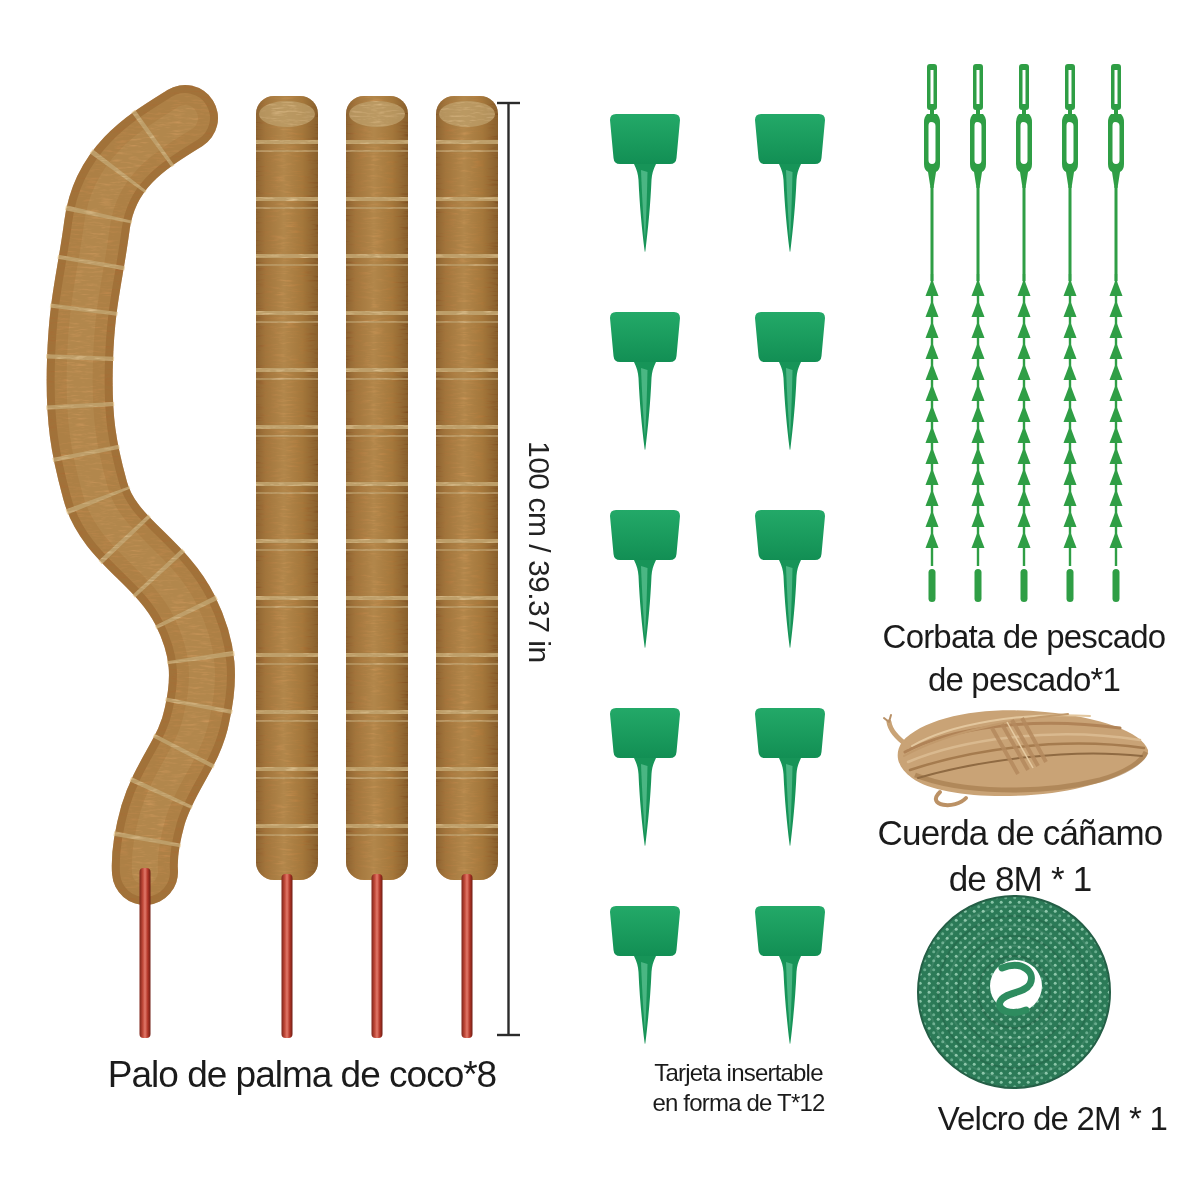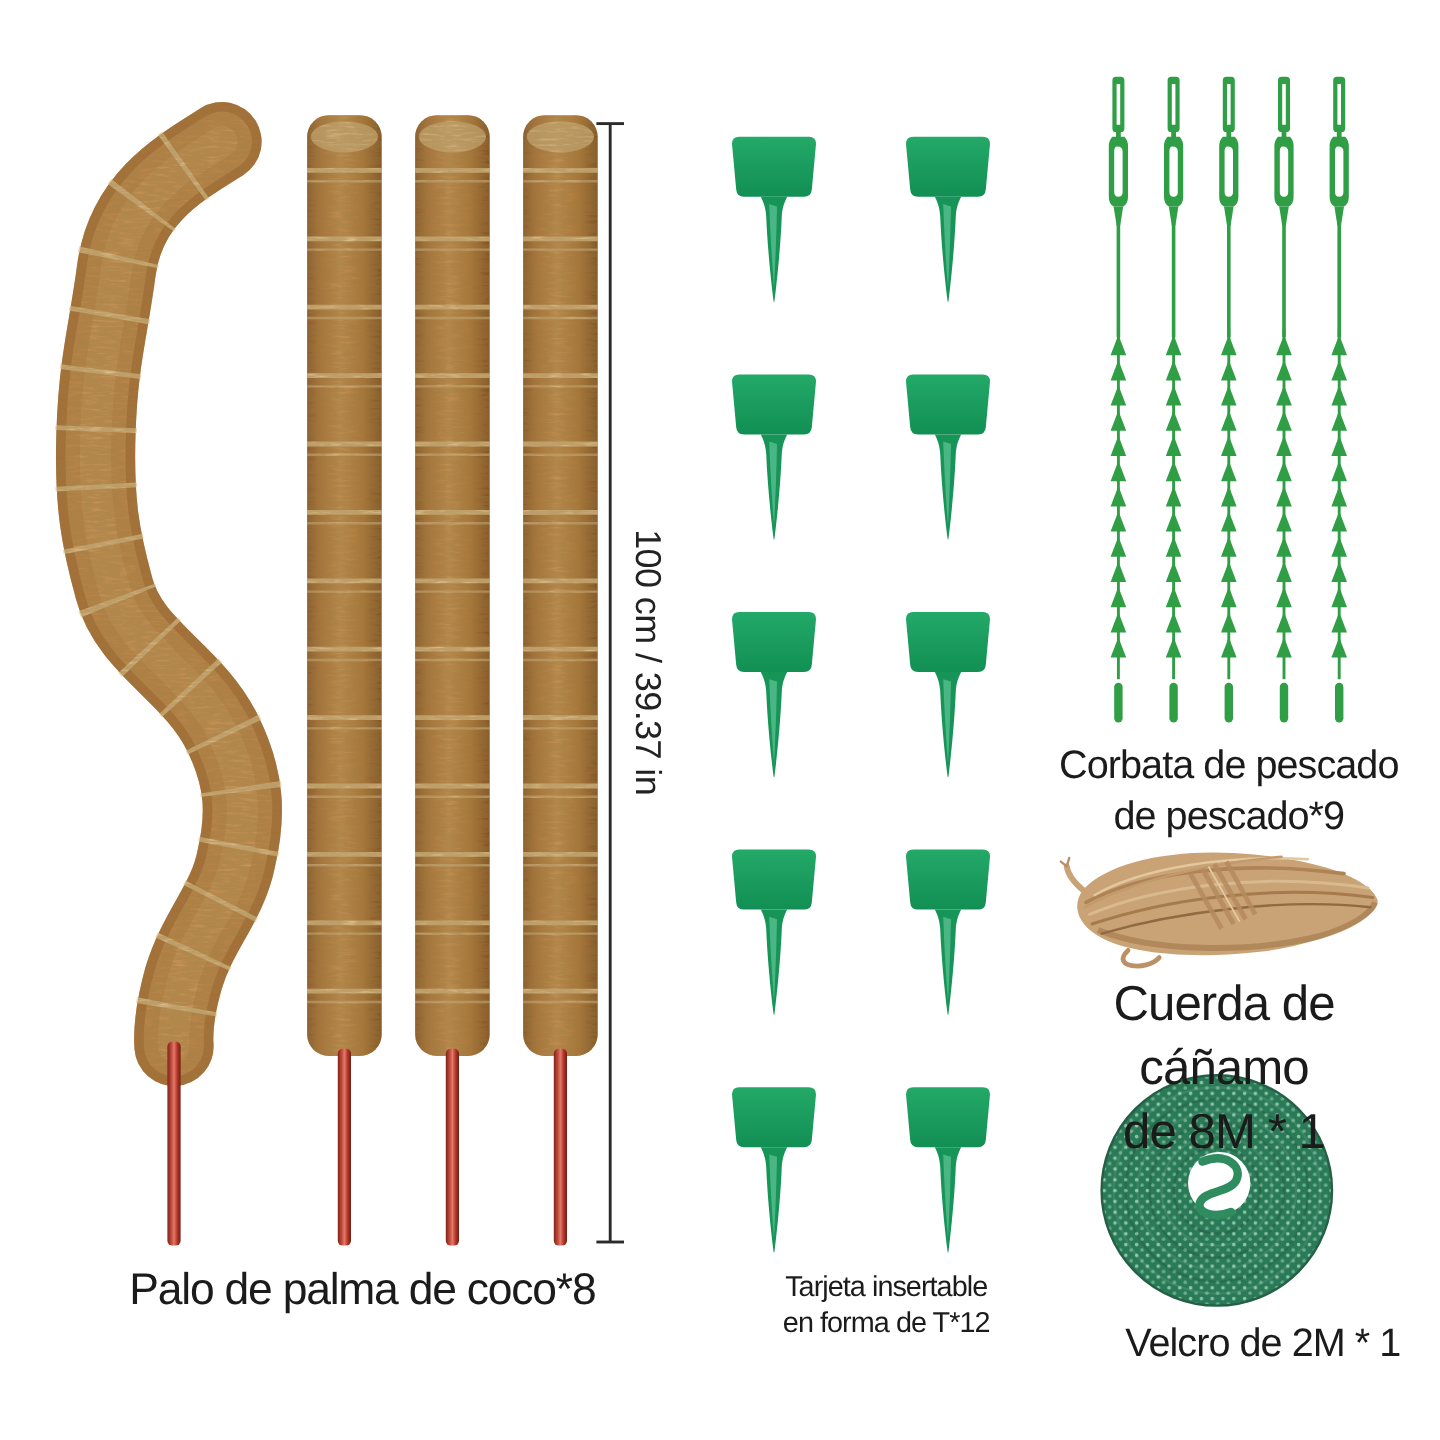--- a/index.html
+++ b/index.html
@@ -5,21 +5,21 @@
   html,body{margin:0;padding:0;background:#ffffff;}
   #stage{
     position:relative;width:1200px;height:1200px;background:#ffffff;overflow:hidden;
     font-family:"Liberation Sans",sans-serif;color:#1b1b1b;
   }
   #art{position:absolute;left:0;top:0;}
   .cap{position:absolute;text-align:center;color:#1b1b1b;}
   .cap-palo{left:102px;top:1054px;width:400px;font-size:37px;letter-spacing:-1px;}
   .cap-tarjeta{left:576px;top:1058px;width:325px;font-size:24px;letter-spacing:-0.8px;line-height:1.25;}
   .cap-corbata{left:874px;top:616px;width:300px;font-size:33px;letter-spacing:-0.8px;line-height:1.3;}
-  .cap-cuerda{left:870px;top:810px;width:300px;font-size:41px;letter-spacing:-0.8px;line-height:1.3;}
+  .cap-cuerda{left:870px;top:810px;width:300px;font-size:35px;letter-spacing:-0.8px;line-height:1.3;}
   .cap-velcro{left:867px;top:1100px;width:300px;font-size:33px;letter-spacing:-0.8px;text-align:right;}
   .cap-measure{
     left:516px;top:441px;height:240px;width:40px;
     writing-mode:vertical-rl;text-orientation:mixed;
     font-size:30px;letter-spacing:-0.5px;color:#222;white-space:nowrap;text-align:left;
   }
 </style>
 </head>
 <body>
 
@@ -208,21 +208,21 @@
 
   <div class="cap cap-palo">Palo de palma de coco*8</div>
 
   <div class="cap cap-tarjeta">
     <span>Tarjeta insertable</span><br>
     <span>en forma de T*12</span>
   </div>
 
   <div class="cap cap-corbata">
     <span>Corbata de pescado</span><br>
-    <span>de pescado*9</span>
+    <span>de pescado*1</span>
   </div>
 
   <div class="cap cap-cuerda">
     <span>Cuerda de cáñamo</span><br>
     <span>de 8M * 1</span>
   </div>
 
   <div class="cap cap-velcro">Velcro de 2M * 1</div>
 
 </div>

